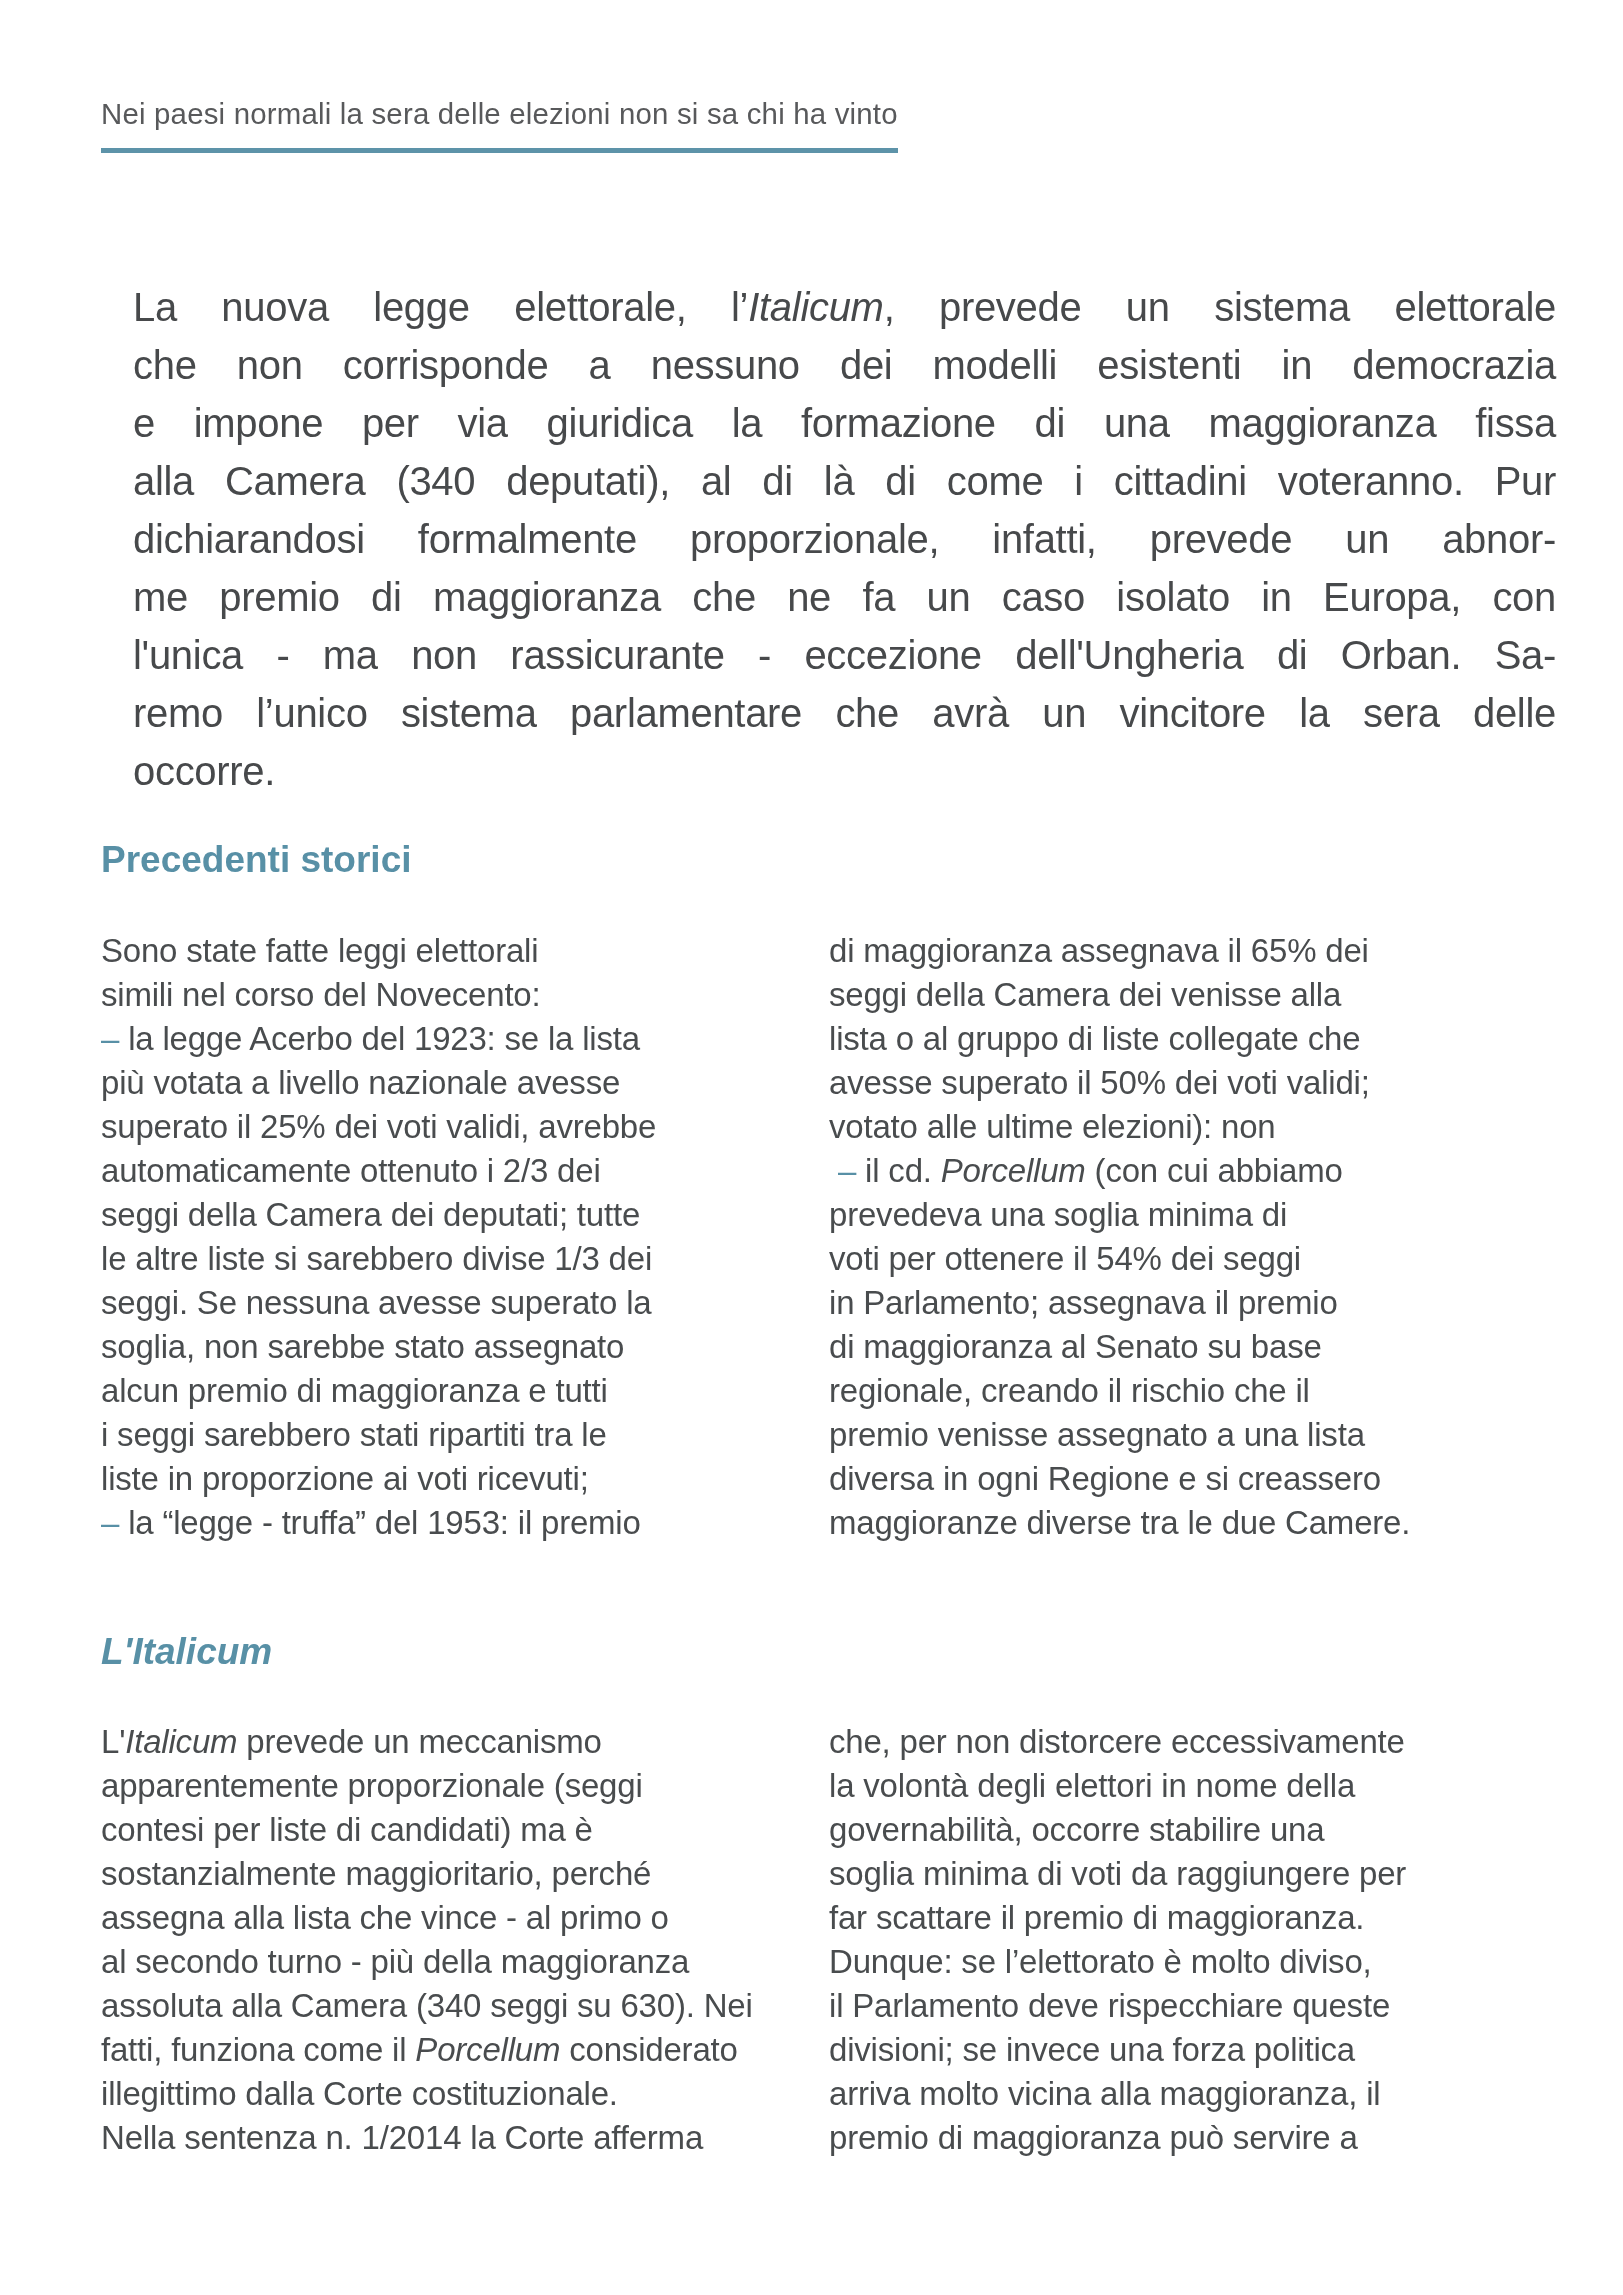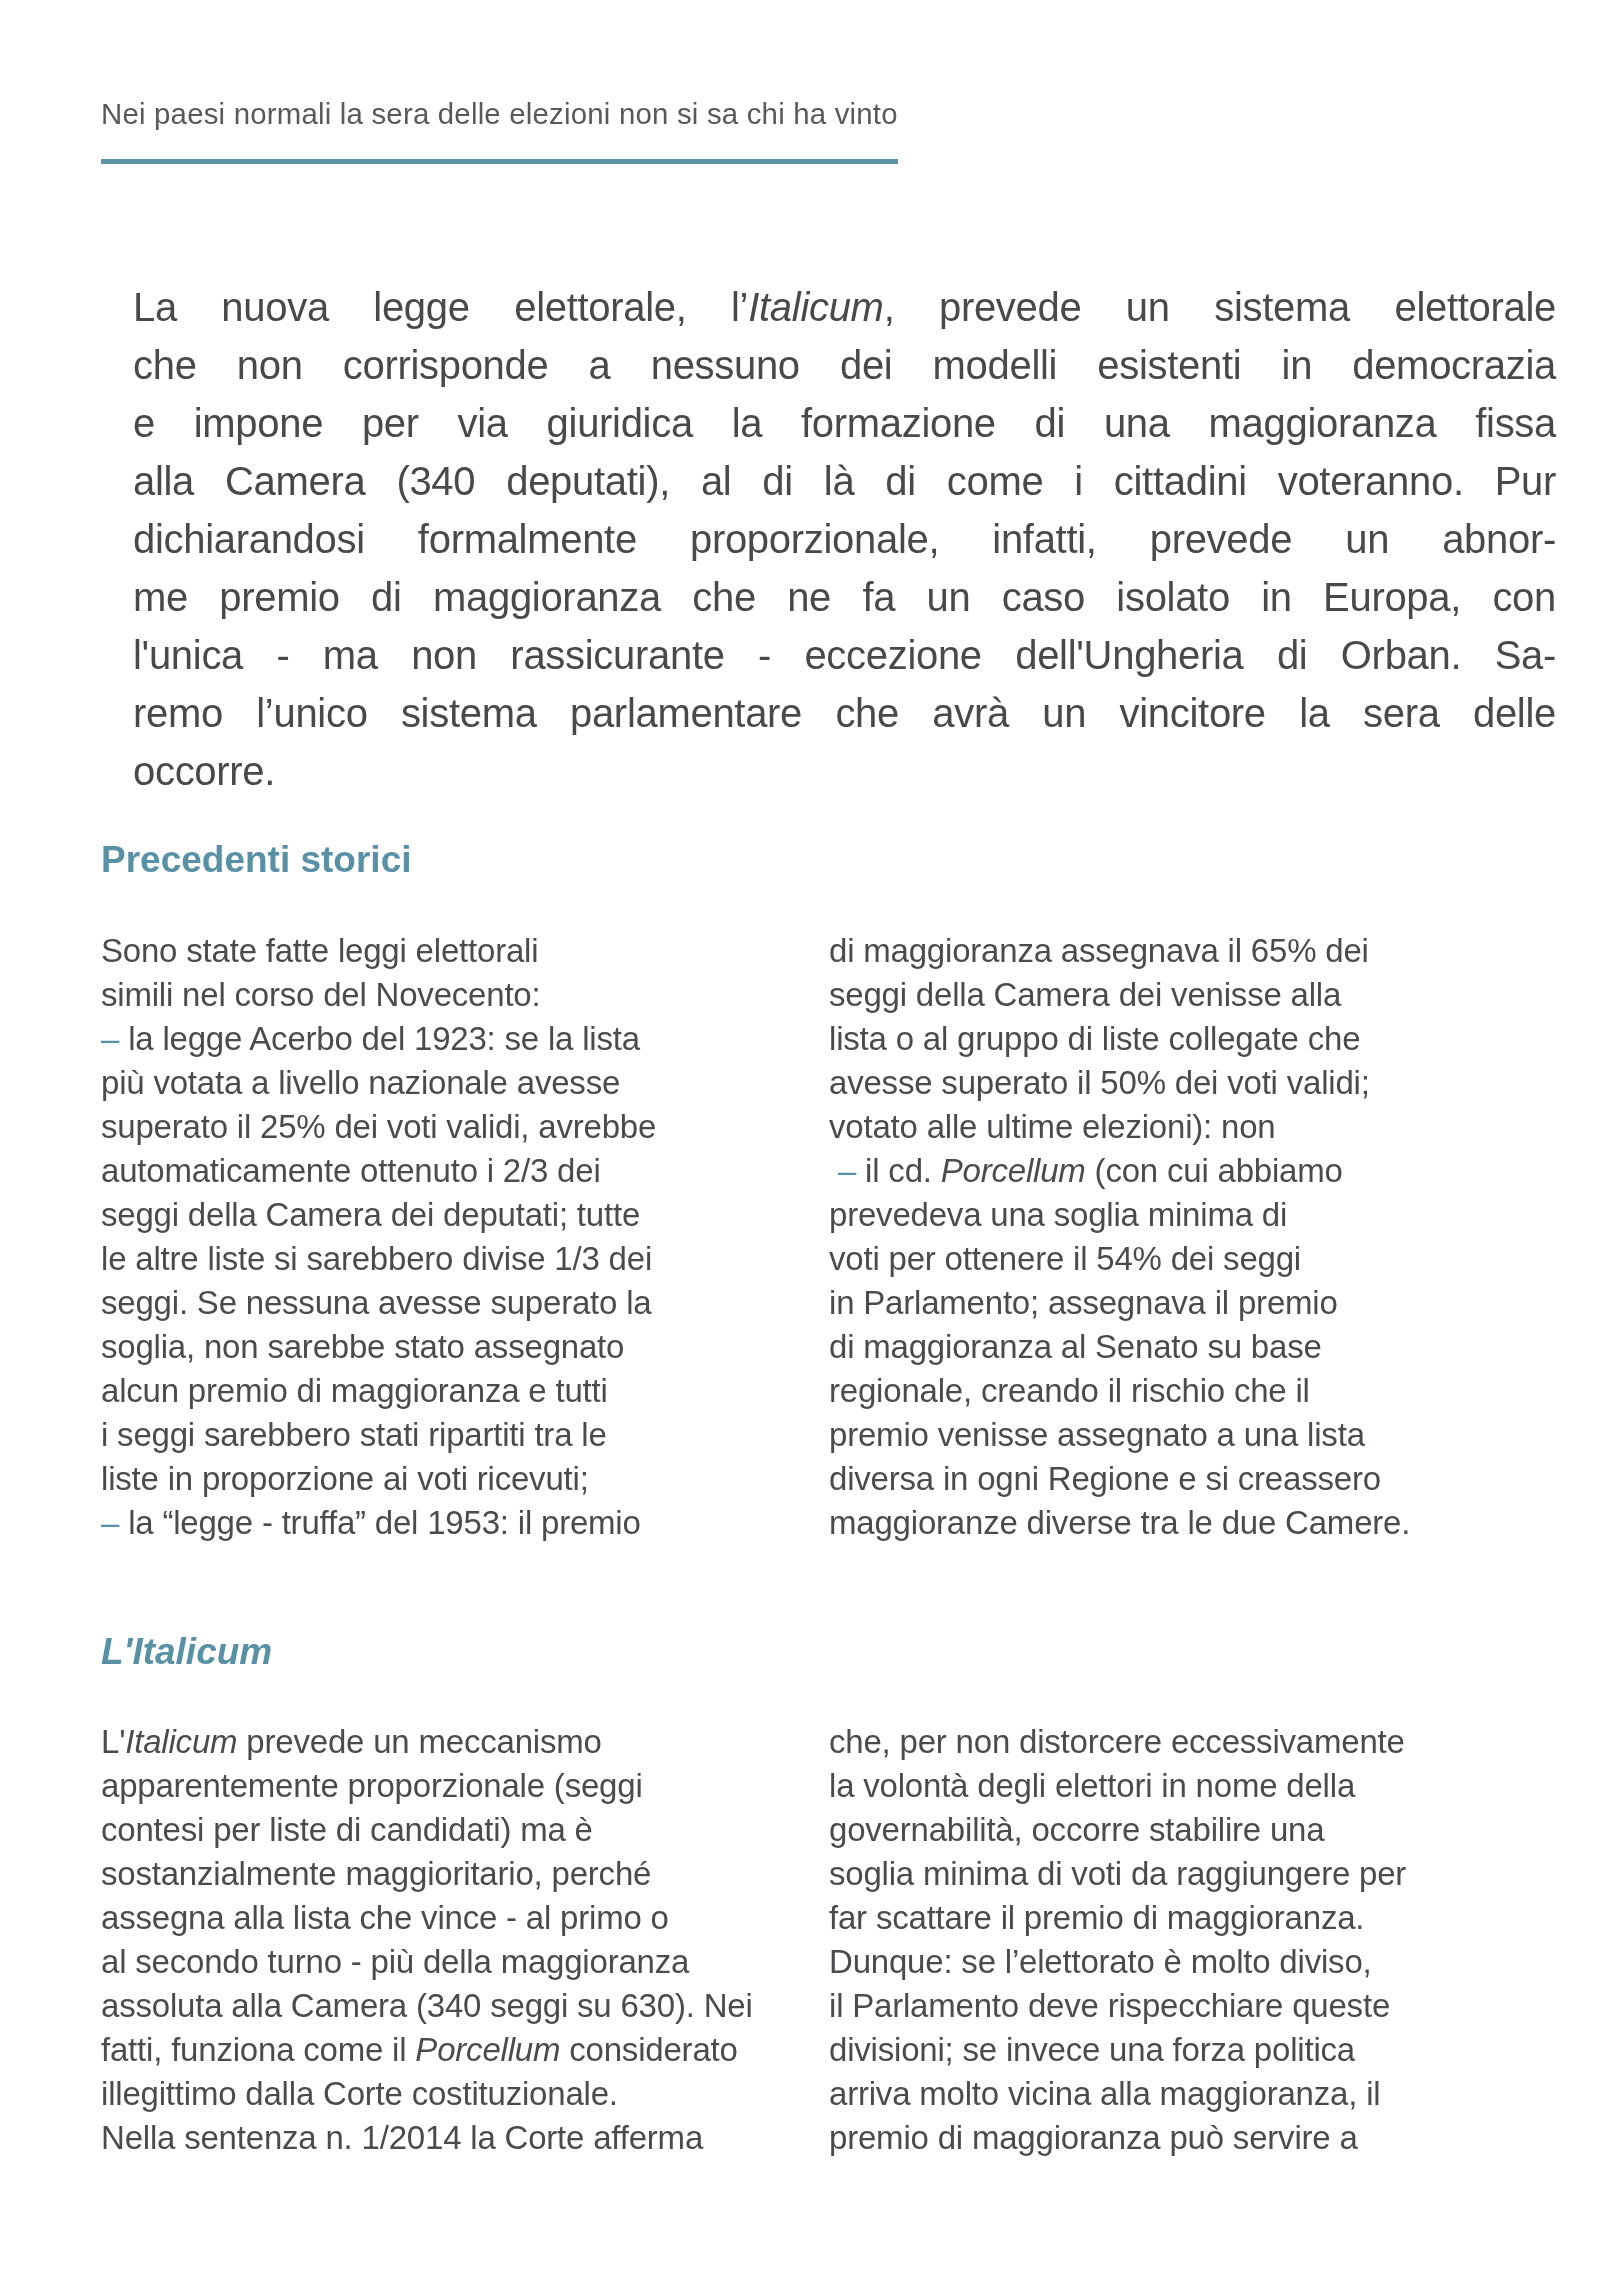--- a/index.html
+++ b/index.html
@@ -10,21 +10,21 @@
     background:#ffffff;
     font-family:"Liberation Sans", sans-serif;
     color:#494c4e;
     overflow:hidden;
   }
   .header-wrap{position:absolute;left:101px;top:97px;}
   .header-title{
     display:inline-block;
     font-size:29.4px;font-weight:400;color:#58595b;
     letter-spacing:0.2px;white-space:nowrap;
-    padding-bottom:28px;
+    padding-bottom:17px;
     border-bottom:5.9px solid #5d93a9;
   }
   .lead{
     position:absolute;left:101px;top:278px;width:1423px;
     font-size:40px;line-height:58px;letter-spacing:-0.3px;color:#47494b;margin-left:32px;
   }
   .lead .line{text-align:justify;text-align-last:justify;}
   .lead .line.last{text-align-last:left;}
   .section-heading{
     position:absolute;left:101px;

